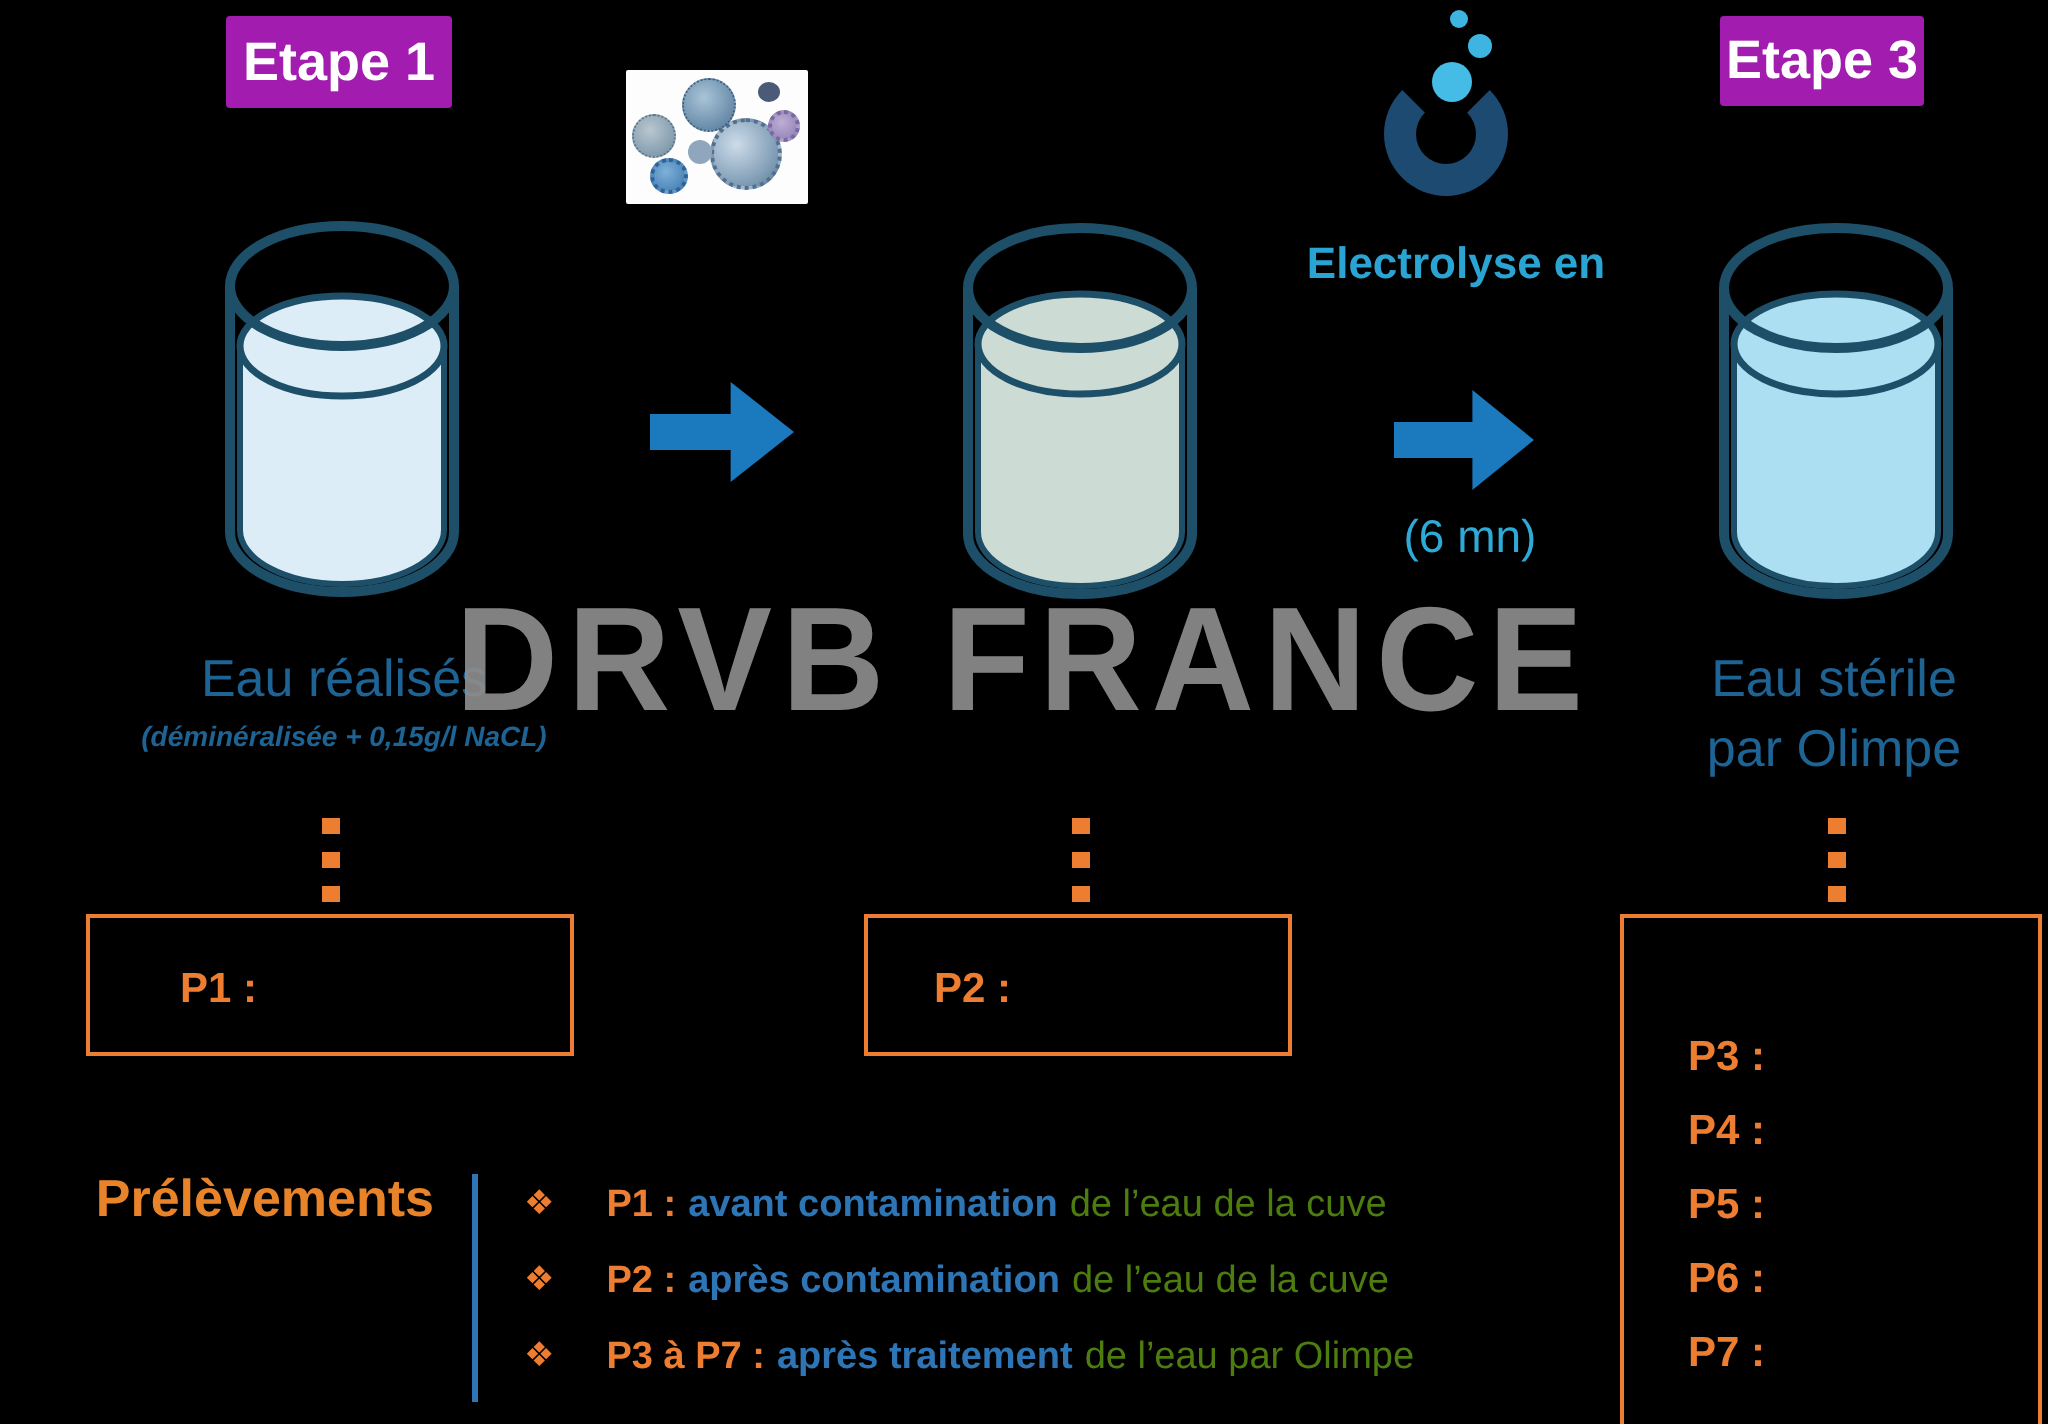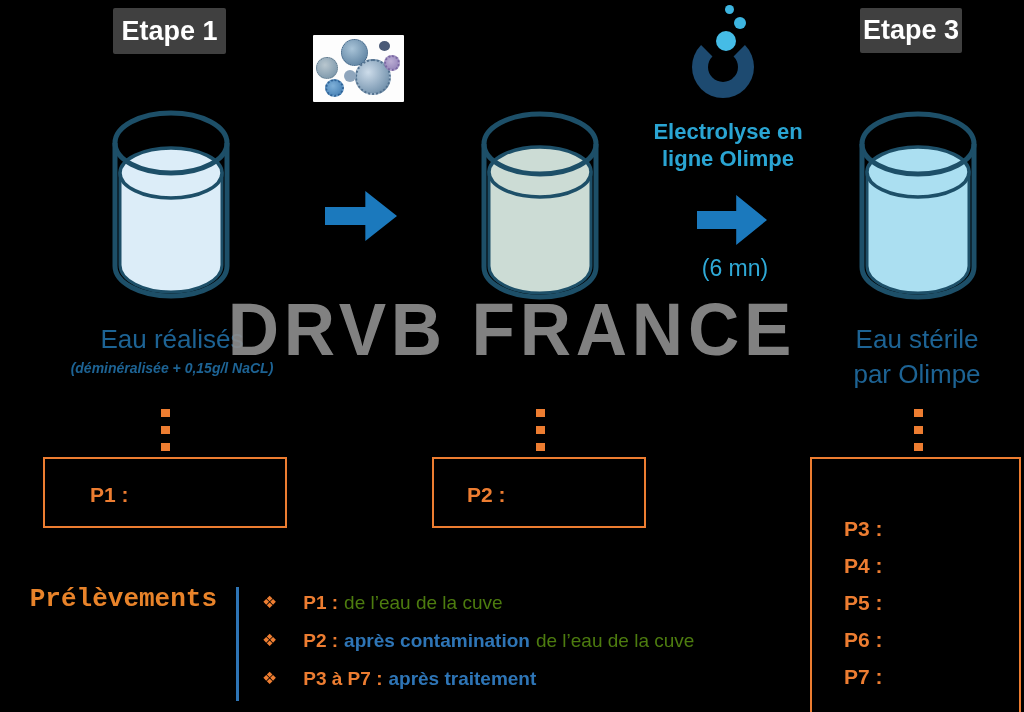--- a/index.html
+++ b/index.html
@@ -1,21 +1,21 @@
 <!DOCTYPE html>
 <html><head>
 <meta charset="utf-8">
 <style>
   html,body{margin:0;padding:0;background:#000;}
   #stage{position:relative;width:1024px;height:712px;background:#000;overflow:hidden;
          font-family:"Liberation Sans",sans-serif;}
   .abs{position:absolute;}
 
   
-  .etape{background:#404040;color:#fff;font-weight:700;font-size:27px;
+  .etape{background:#a21caf;color:#fff;font-weight:700;font-size:27px;
          display:flex;align-items:center;justify-content:center;border-radius:2px;}
 
   
   .micro-img{background:#fdfdfd;border-radius:1px;}
   .blob{position:absolute;border-radius:50%;}
 
   
   .ring{width:62px;height:62px;border:16px solid #1d4a70;border-top-color:transparent;
         border-radius:50%;box-sizing:border-box;}
   .bubble{position:absolute;border-radius:50%;background:#3db5e0;}
@@ -33,21 +33,21 @@
 
   .dots{width:9px;height:43px;
         background:repeating-linear-gradient(to bottom,#ed7d31 0 8px,transparent 8px 17px);}
 
   .obox{border:2px solid #ed7d31;box-sizing:border-box;color:#ed7d31;
         font-weight:600;font-size:21px;}
   .obox .plabel{position:absolute;}
   .plist{display:flex;flex-direction:column;gap:13px;}
   .plist div{color:#ed7d31;font-weight:600;font-size:21px;}
 
-  .legend-title{color:#e8832a;font-weight:700;font-size:26px;text-align:right;line-height:36px;font-family:Liberation Mono, monospace;}
+  .legend-title{color:#e8832a;font-weight:700;font-size:26px;text-align:right;line-height:36px;}
   .vline{width:3px;background:#2e75b6;}
   .bullets{display:flex;flex-direction:column;gap:16px;}
   .brow{display:flex;align-items:baseline;}
   .bullet-glyph{color:#ed7d31;font-size:17px;margin-right:26px;transform:translateY(-1px);}
   .btext{font-size:19px;display:flex;gap:6px;white-space:nowrap;}
   .code{color:#ed7d31;font-weight:700;}
   .bold-blue{color:#2e75b6;font-weight:700;}
   .rest-blue{color:#4d7c0f;}
 </style>
 </head>
@@ -73,21 +73,20 @@
   </div>
 
   <div class="abs" style="left:692px;top:36px;width:70px;height:70px;">
     <div class="ring abs" style="left:0;top:0;"></div>
     <div class="bubble" style="left:24px;top:-5px;width:20px;height:20px;background:#45bce6;"></div>
     <div class="bubble" style="left:42px;top:-19px;width:12px;height:12px;"></div>
     <div class="bubble" style="left:33px;top:-31px;width:9px;height:9px;"></div>
   </div>
   <div class="abs cyan-text" style="left:640px;top:118px;width:176px;">
     <div>Electrolyse en</div>
-    <div>ligne Olimpe</div>
   </div>
 
   <svg class="abs" style="left:110px;top:109px;" width="122" height="194" viewBox="0 0 122 194">
     <path d="M10 64 L10 156 A51 27 0 0 0 112 156 L112 64 Z" stroke="#1d4f68" stroke-width="3" fill="#dcedf8"></path>
     <ellipse cx="61" cy="64" rx="51" ry="25" stroke="#1d4f68" stroke-width="3.5" fill="#dcedf8"></ellipse>
     <ellipse cx="61" cy="34" rx="56" ry="30" fill="none" stroke="#1d4f68" stroke-width="5"></ellipse>
     <path d="M5 34 L5 157 A56 30 0 0 0 117 157 L117 34" fill="none" stroke="#1d4f68" stroke-width="5"></path>
   </svg>
 
   <svg class="abs" style="left:479px;top:110px;" width="122" height="194" viewBox="0 0 122 194">
@@ -145,33 +144,35 @@
     <div>Prélèvements</div>
   </div>
 
   <div class="abs vline" style="left:236px;top:587px;height:114px;"></div>
 
   <div class="abs bullets" style="left:262px;top:592px;">
     <div class="brow">
       <span class="bullet-glyph">❖</span>
       <span class="btext">
         <span class="code">P1 :</span>
+        <span class="bold-blue">avant contamination</span>
         <span class="rest-blue">de l’eau de la cuve</span>
       </span>
     </div>
     <div class="brow">
       <span class="bullet-glyph">❖</span>
       <span class="btext">
         <span class="code">P2 :</span>
         <span class="bold-blue">après contamination</span>
         <span class="rest-blue">de l’eau de la cuve</span>
       </span>
     </div>
     <div class="brow">
       <span class="bullet-glyph">❖</span>
       <span class="btext">
         <span class="code">P3 à P7 :</span>
         <span class="bold-blue">après traitement</span>
+        <span class="rest-blue">de l’eau par Olimpe</span>
       </span>
     </div>
   </div>
 
 </div>
 
 </body></html>

